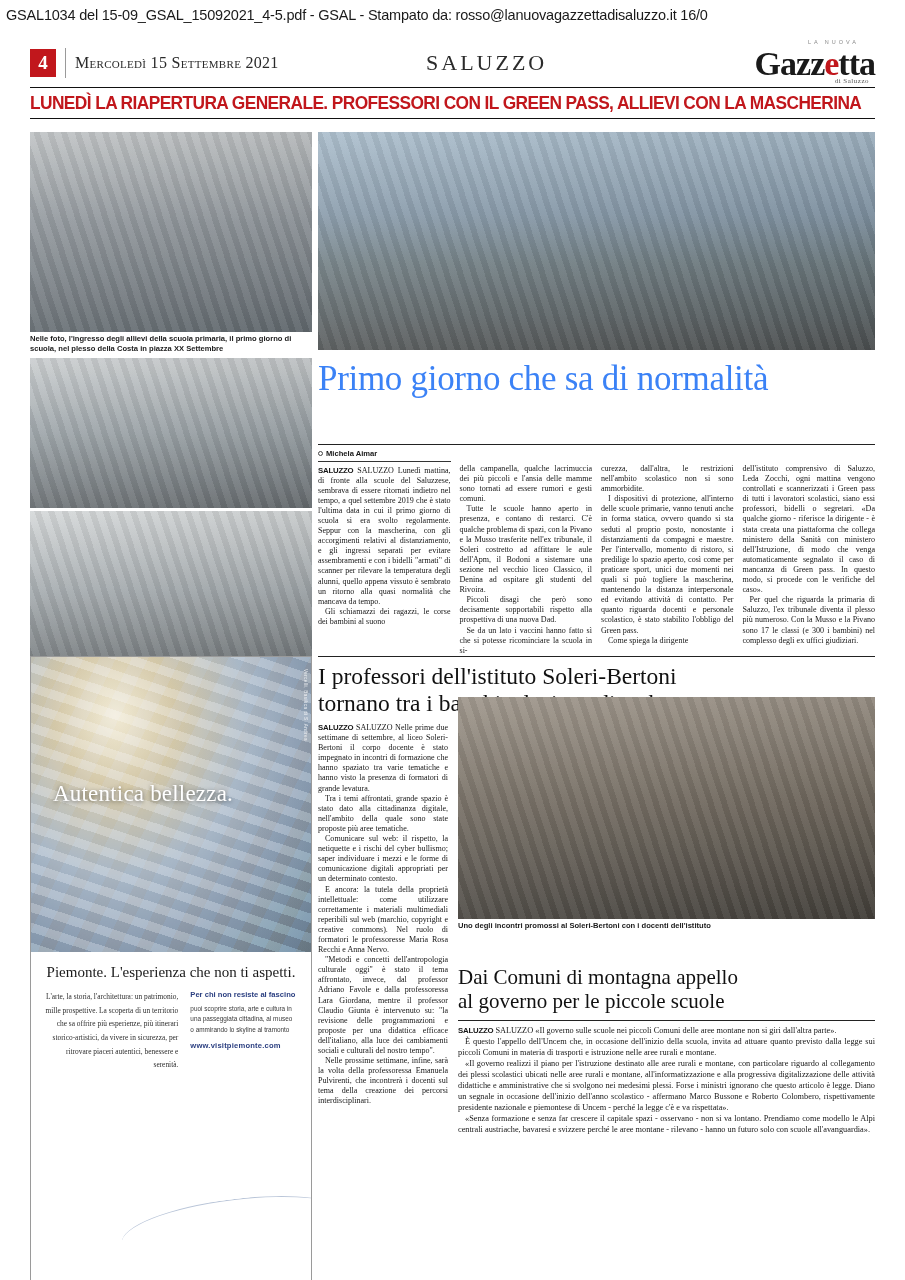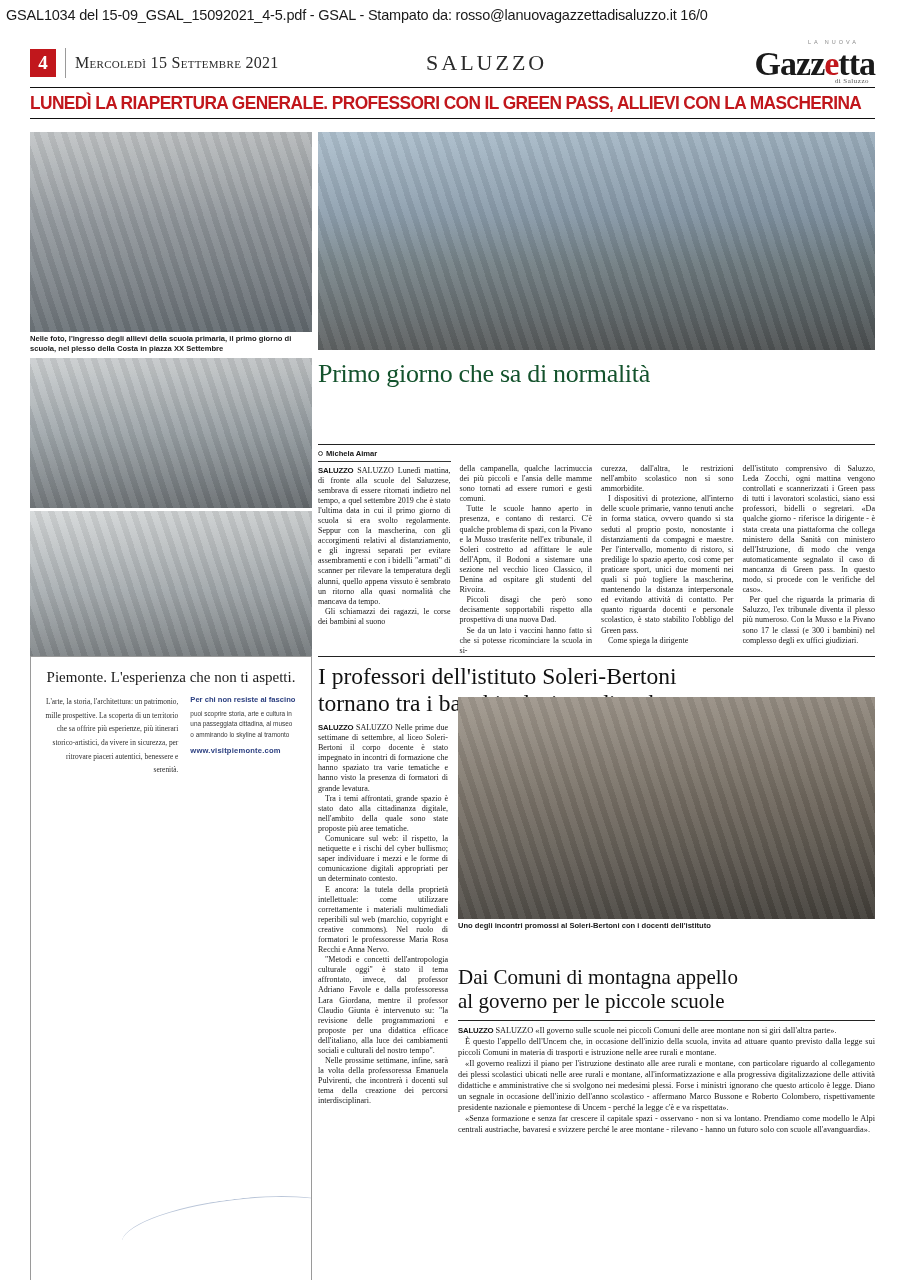--- a/index.html
+++ b/index.html
@@ -130,23 +130,23 @@
     font-size: 7.6px;
     font-weight: bold;
     line-height: 1.35;
     color: #1b1b1b;
     padding-top: 2px;
   }
 
   
   .headline {
     font-family: "Liberation Serif", serif;
-    font-size: 26px;
+    font-size: 35px;
     line-height: 1.06;
-    color: #14532d;
+    color: #3b82f6;
     letter-spacing: -0.3px;
   }
   .headline-2 {
     font-family: "Liberation Serif", serif;
     font-size: 23.5px;
     line-height: 1.13;
     color: #111;
   }
   .headline-3 {
     font-family: "Liberation Serif", serif;
@@ -341,20 +341,24 @@
           <p>Come spiega la dirigente</p>
         </div>
         <div style="padding-top:15px;">
           <p class="first">dell'istituto comprensivo di Saluzzo, Leda Zocchi, ogni mattina vengono controllati e scannerizzati i Green pass di tutti i lavoratori scolastici, siano essi professori, bidelli o segretari. «Da qualche giorno - riferisce la dirigente - è stata creata una piattaforma che collega ministero della Sanità con ministero dell'Istruzione, di modo che venga automaticamente segnalato il caso di mancanza di Green pass. In questo modo, si procede con le verifiche del caso».</p>
           <p>Per quel che riguarda la primaria di Saluzzo, l'ex tribunale diventa il plesso più numeroso. Con la Musso e la Pivano sono 17 le classi (e 300 i bambini) nel complesso degli ex uffici giudiziari.</p>
         </div>
       </div>
     </div>
 
     <div class="ad" style="position:absolute; left:0; top:530px; width:282px; height:660px;">
+      <div class="ad-img" style="height:295px;">
+        <div class="ad-img-title">Autentica bellezza.</div>
+        <div class="ad-credit">Vercelli, Basilica di S. Andrea</div>
+      </div>
       <div class="ad-claim">Piemonte. L'esperienza che non ti aspetti.</div>
       <div class="ad-body">
         <div class="ad-left">L'arte, la storia, l'architettura: un patrimonio, mille prospettive. La scoperta di un territorio che sa offrire più esperienze, più itinerari storico-artistici, da vivere in sicurezza, per ritrovare piaceri autentici, benessere e serenità.</div>
         <div class="ad-right">
           <div class="ad-right-title">Per chi non resiste al fascino</div>
           <div class="ad-right-text">puoi scoprire storia, arte e cultura in una passeggiata cittadina, al museo o ammirando lo skyline al tramonto</div>
           <div class="ad-url">www.visitpiemonte.com</div>
         </div>
       </div>
       <div class="ad-swoosh"></div>

